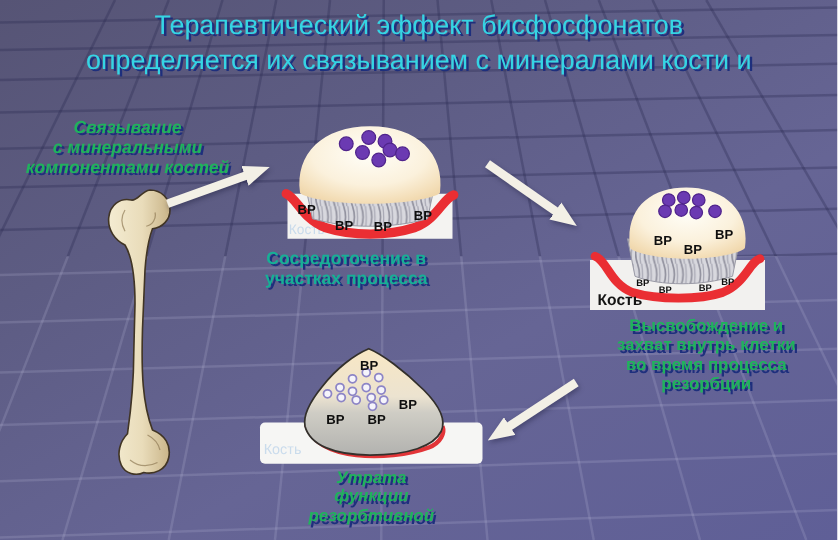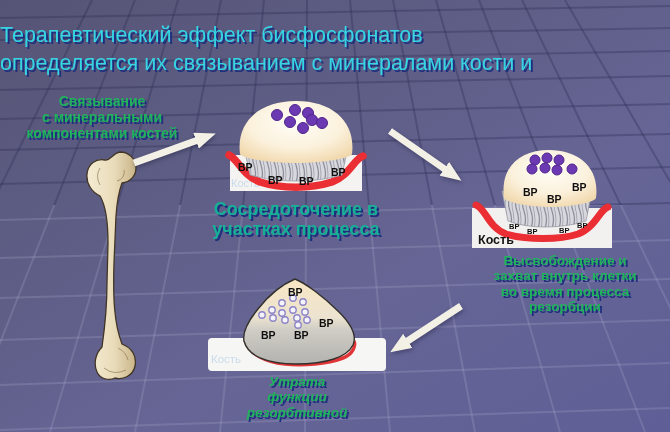--- a/index.html
+++ b/index.html
@@ -6,34 +6,35 @@
   .slide{
     position:relative;
     width:670px;height:432px;
     overflow:hidden;
     font-family:"Liberation Sans",sans-serif;
     background:linear-gradient(150deg,#565475 0%,#5d5c83 30%,#666595 62%,#5f5f97 100%);
   }
   .grid-svg,.overlay-svg{position:absolute;left:0;top:0;width:670px;height:432px;}
   .overlay-svg{filter:drop-shadow(1px 2px 2px rgba(25,25,55,.4));pointer-events:none;}
   .title{
-    position:absolute;top:22px;left:0;width:670px;
+    position:absolute;top:7px;left:0;width:670px;
+    text-align:center;
     font-size:21.5px;line-height:1.3;
     color:var(--title_text,#35d5e4);
     text-shadow:2px 2px 0 var(--text_shadow_navy,#1e2f7d);
   }
   .stage-label{
     position:absolute;text-align:center;
     font-weight:bold;line-height:1.13;
     color:var(--label_green,#1fb35c);
     text-shadow:2px 2px 0 var(--text_shadow_navy,#1e2f7d);
   }
   .stage-label.teal{color:var(--label_teal,#16b096);}
-  #label-binding{left:6px;top:94px;width:192px;font-size:14px;}
-  #label-concentration{left:196px;top:199px;width:200px;font-size:18px;}
+  #label-binding{left:6px;top:94px;width:192px;font-size:14px;font-style:italic;}
+  #label-concentration{left:177px;top:199px;width:200px;font-size:14px;}
   #label-release{left:458px;top:253px;width:214px;font-size:13.5px;}
   #label-loss{left:217px;top:374px;width:160px;font-size:13.5px;font-style:italic;}
   .diagram{position:absolute;}
   #diagram-1{left:224px;top:97px;}
   #diagram-2{left:466px;top:143px;}
   #diagram-3{left:203px;top:274px;}
   #femur{left:78px;top:148px;}
   svg text.bp{font-family:"Liberation Sans",sans-serif;font-weight:bold;fill:#0e0e0e;}
   svg text.bone-black{font-family:"Liberation Sans",sans-serif;font-weight:bold;fill:#141414;}
   svg text.bone-faint{font-family:"Liberation Sans",sans-serif;fill:#aecbe8;opacity:.6;}

